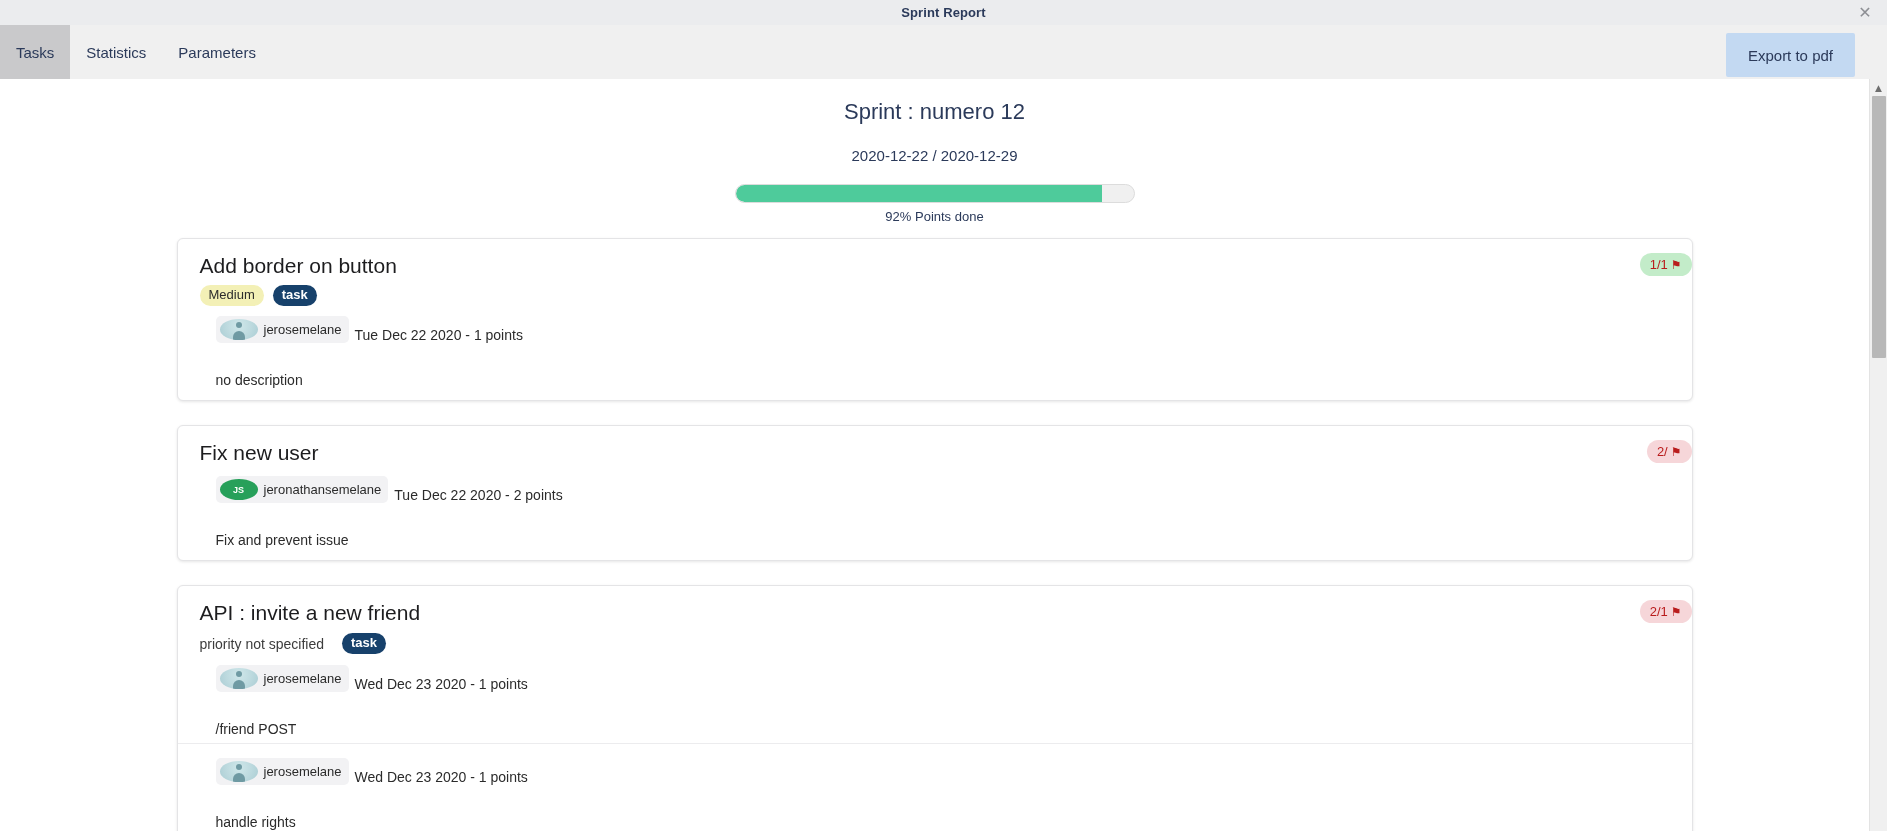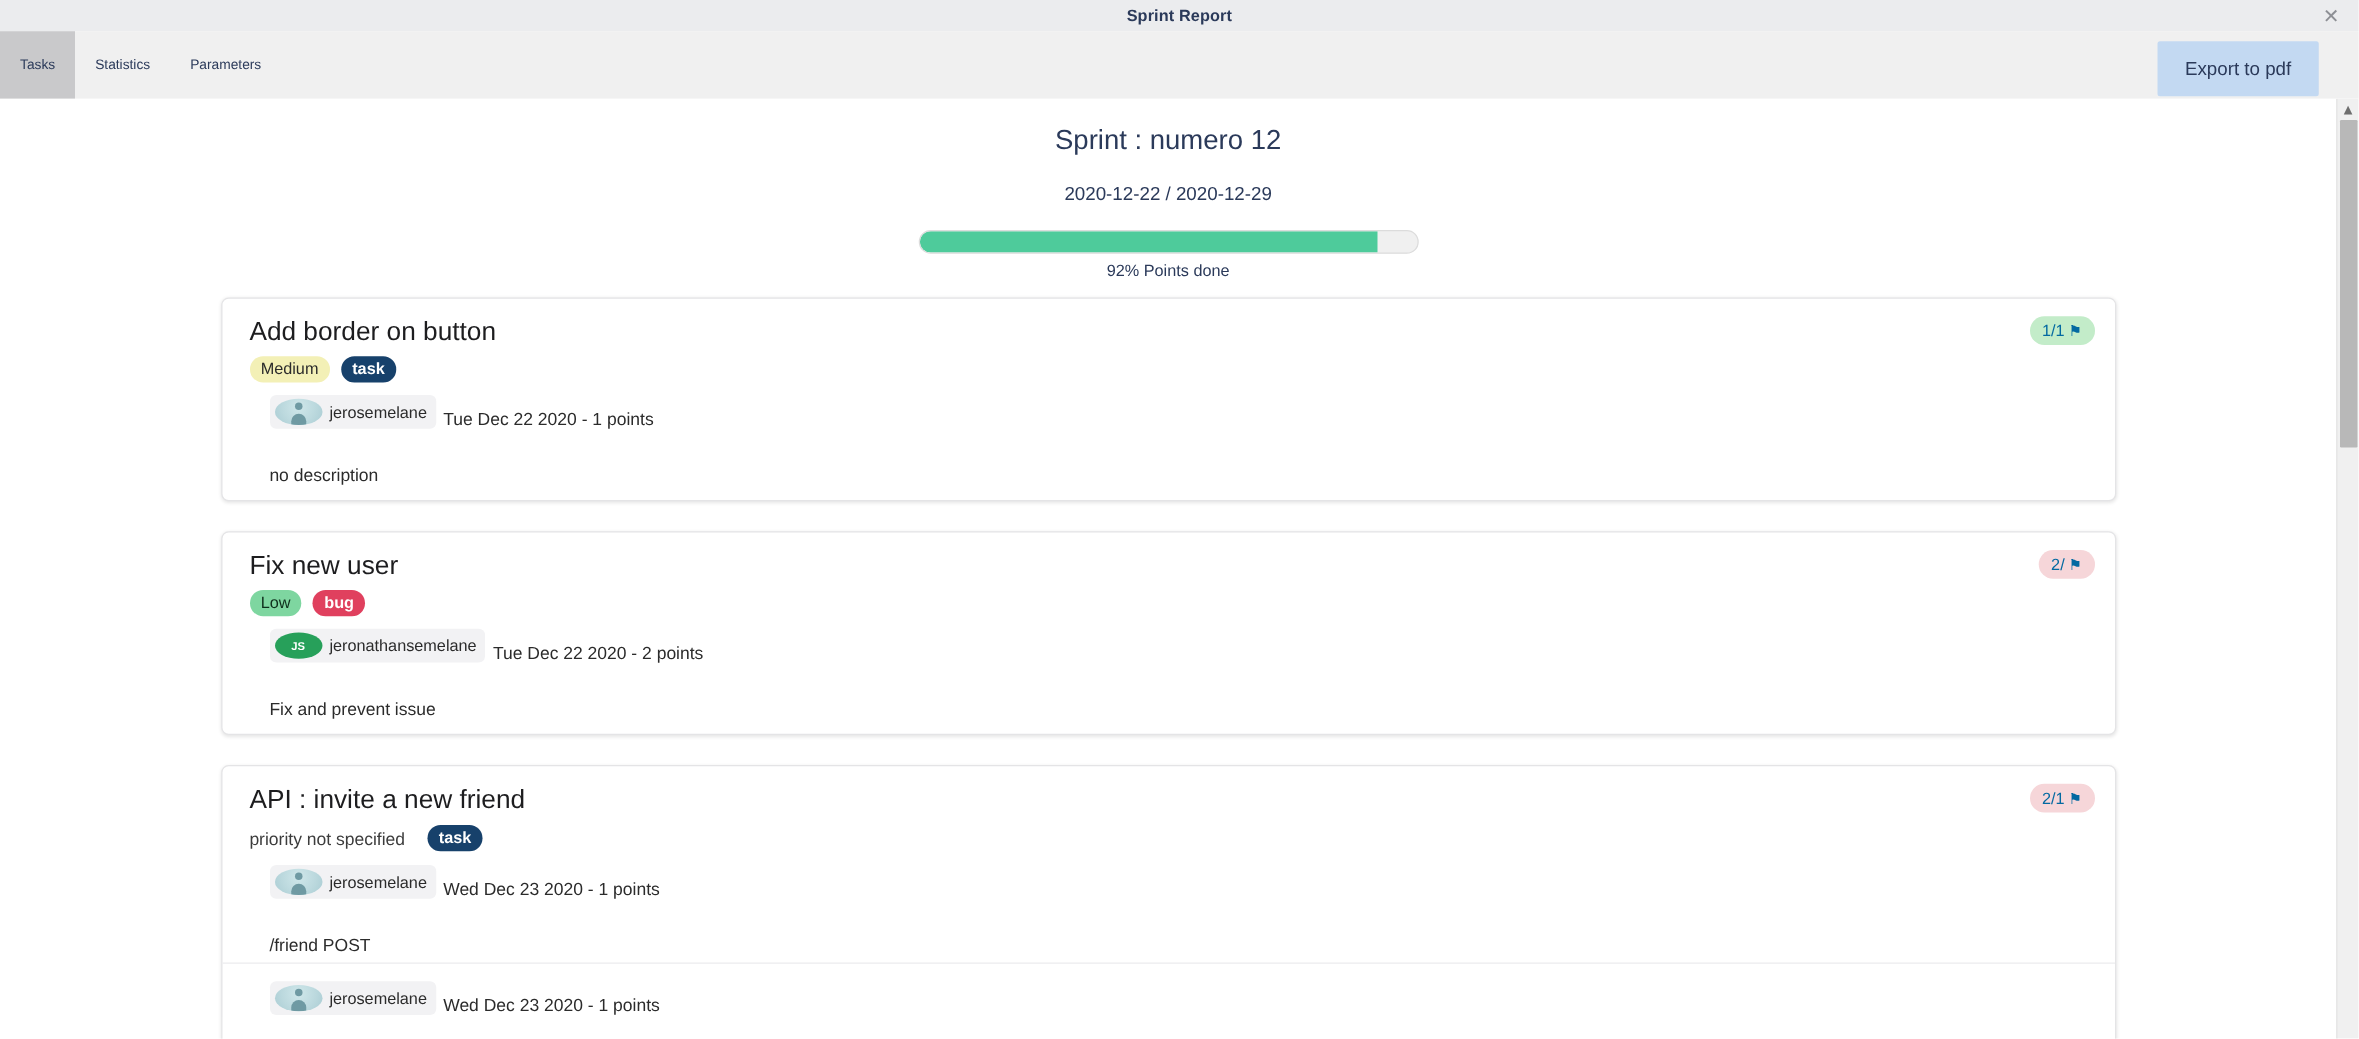--- a/index.html
+++ b/index.html
@@ -46,21 +46,21 @@
     height: 54px;
     background: #f0f0f0;
     display: flex;
     align-items: stretch;
   }
   .tabs { display: flex; align-items: stretch; }
   .tab {
     display: flex;
     align-items: center;
     padding: 0 16px;
-    font-size: 11px;
+    font-size: 15px;
     color: #2b3a5a;
     cursor: pointer;
     white-space: nowrap;
   }
   .tab.active { background: #c9c9cb; }
 
   .export-btn {
     position: absolute;
     right: 32px;
     top: 8px;
@@ -163,28 +163,28 @@
   }
   .pill-priority-medium { background: #f3f0b6; color: #2b2b2b; }
   .pill-priority-low    { background: #7ed6a0; color: #0f2f1c; }
   .pill-priority-none   { background: transparent; color: #3c3c3c; padding-left: 0; font-size: 14px;}
   .pill-type-task { background: #17416b; color: #ffffff; font-weight: bold; }
   .pill-type-bug  { background: #e0405e; color: #ffffff; font-weight: bold; }
 
   .count-badge {
     position: absolute;
     top: 14px;
-    right: 16px;
+    right: 0;
     display: inline-flex;
     align-items: center;
     gap: 3px;
     font-size: 13px;
     border-radius: 13px;
     padding: 4px 10px;
-    color: #0369a1;
+    color: #b91c1c;
     white-space: nowrap;
   }
   .count-badge.green { background: #c3ecc9; }
   .count-badge.red   { background: #f6d6d9; }
   .flag-icon { font-size: 12px; line-height: 1; font-family: "DejaVu Sans", sans-serif;}
 
   .entry { padding: 10px 22px 6px 22px; }
   .entry + .entry { border-top: 1px solid #ececee; padding-top: 14px; }
   .entry-meta {
     display: flex;
@@ -331,24 +331,20 @@
             <div class="entry-desc">no description</div>
           </div>
         </div>
         <div class="card">
           <div class="count-badge red">
             <span>2/</span>
             <span class="flag-icon">⚑</span>
           </div>
           <div class="card-head">
             <div class="card-title">Fix new user</div>
-            <div class="badges">
-              <span class="pill pill-priority-low">Low</span>
-              <span class="pill pill-type-bug">bug</span>
-            </div>
           </div>
           <div class="entry">
             <div class="entry-meta">
               <span class="user-chip">
                 <span class="avatar initials">JS</span>
                 <span class="user-name">jeronathansemelane</span>
               </span>
               <span class="entry-date">Tue Dec 22 2020 - 2 points</span>
             </div>
             <div class="entry-desc">Fix and prevent issue</div>

